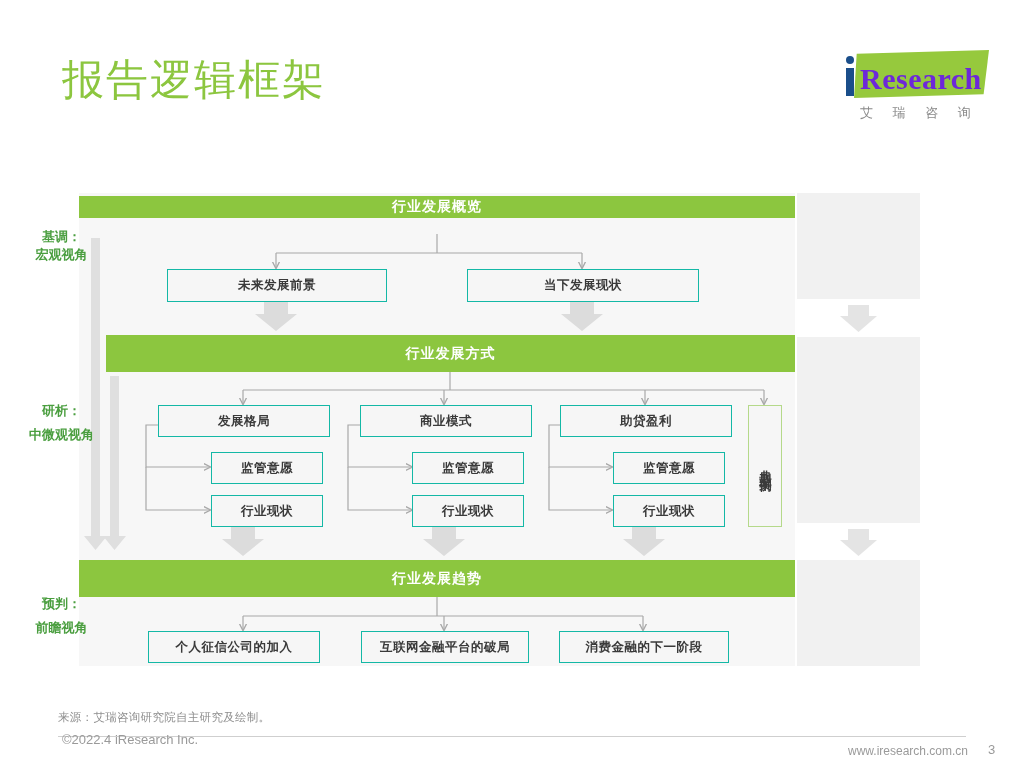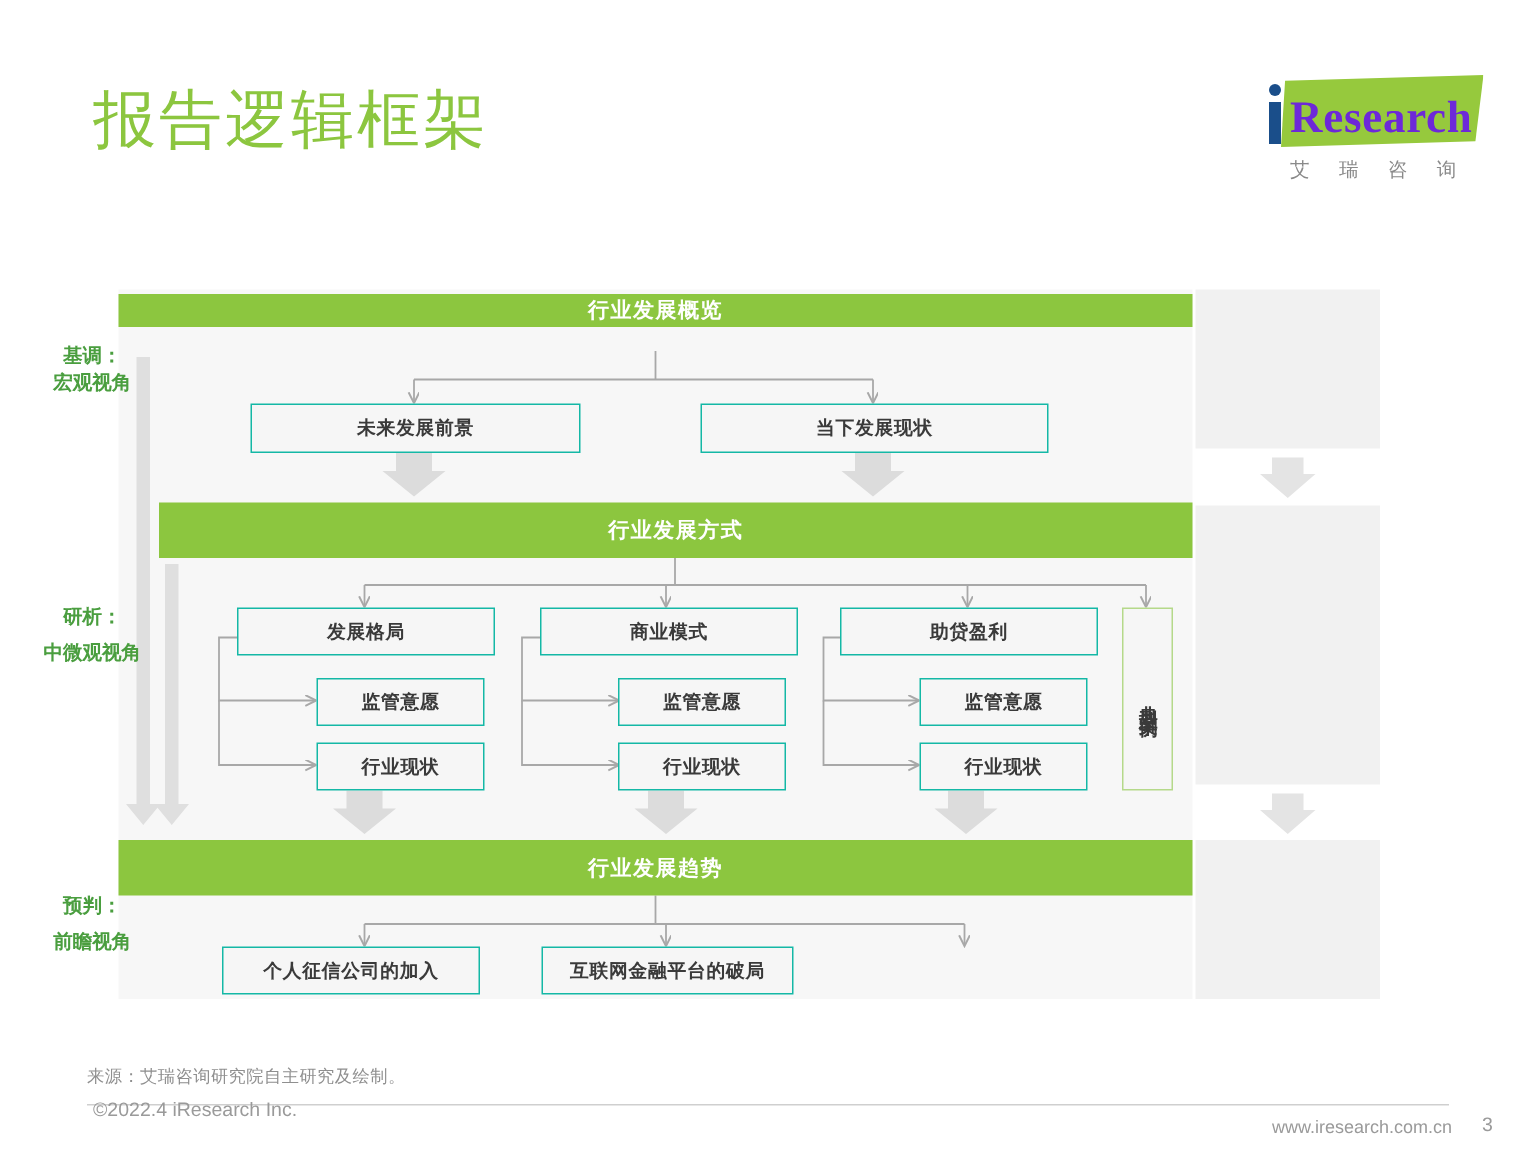--- a/index.html
+++ b/index.html
@@ -206,20 +206,21 @@
   <div class="box" style="left:613px;top:452px;width:110px;height:30px;">监管意愿</div>
   <div class="box" style="left:613px;top:495px;width:110px;height:30px;">行业现状</div>
 
   <div class="vbox" style="left:748px;top:405px;width:32px;height:120px;">
     <span>典型案例</span>
   </div>
 
   <div class="gbar gbar3">行业发展趋势</div>
   <div class="box" style="left:148px;top:631px;width:170px;height:30px;">个人征信公司的加入</div>
   <div class="box" style="left:361px;top:631px;width:166px;height:30px;">互联网金融平台的破局</div>
+  <div class="box" style="left:559px;top:631px;width:168px;height:30px;">消费金融的下一阶段</div>
 
   <div class="side-text" style="top:226px;">基调：</div>
   <div class="side-text" style="top:244px;">宏观视角</div>
 
   <div class="side-text" style="top:400px;">研析：</div>
   <div class="side-text" style="top:424px;">中微观视角</div>
 
   <div class="side-text" style="top:593px;">预判：</div>
   <div class="side-text" style="top:617px;">前瞻视角</div>
 

